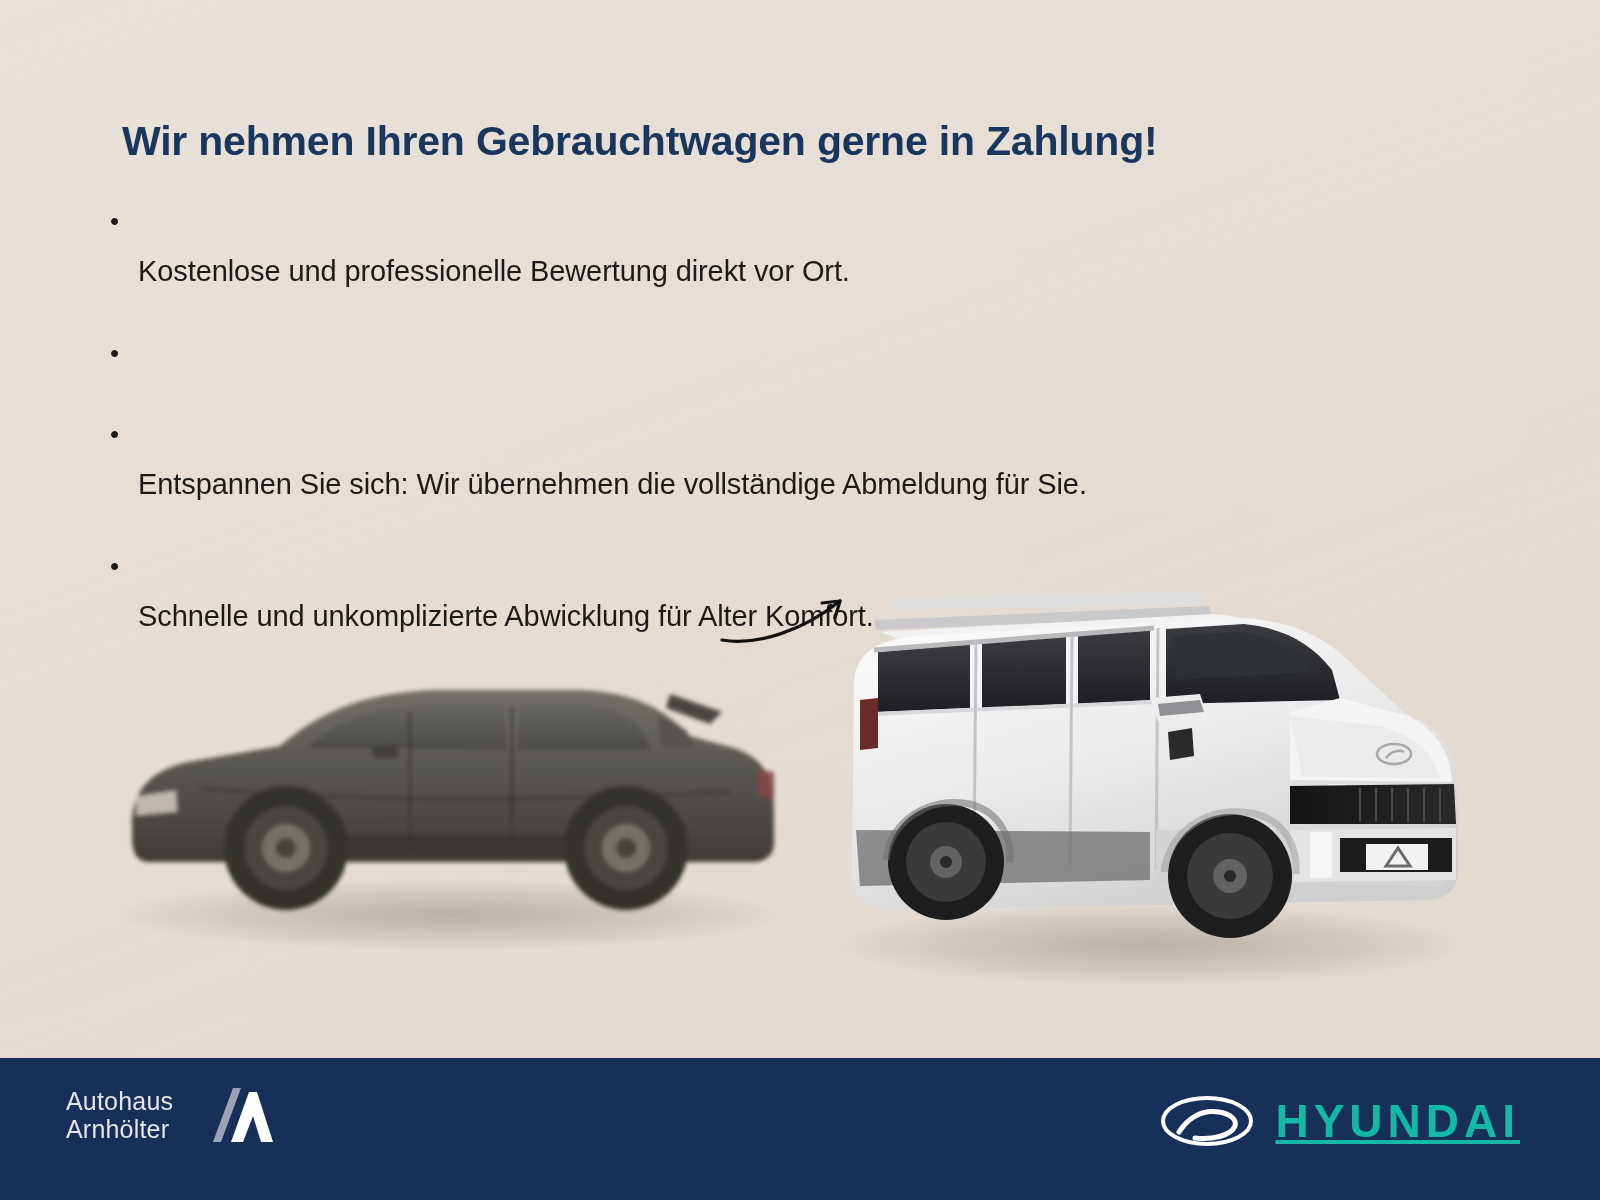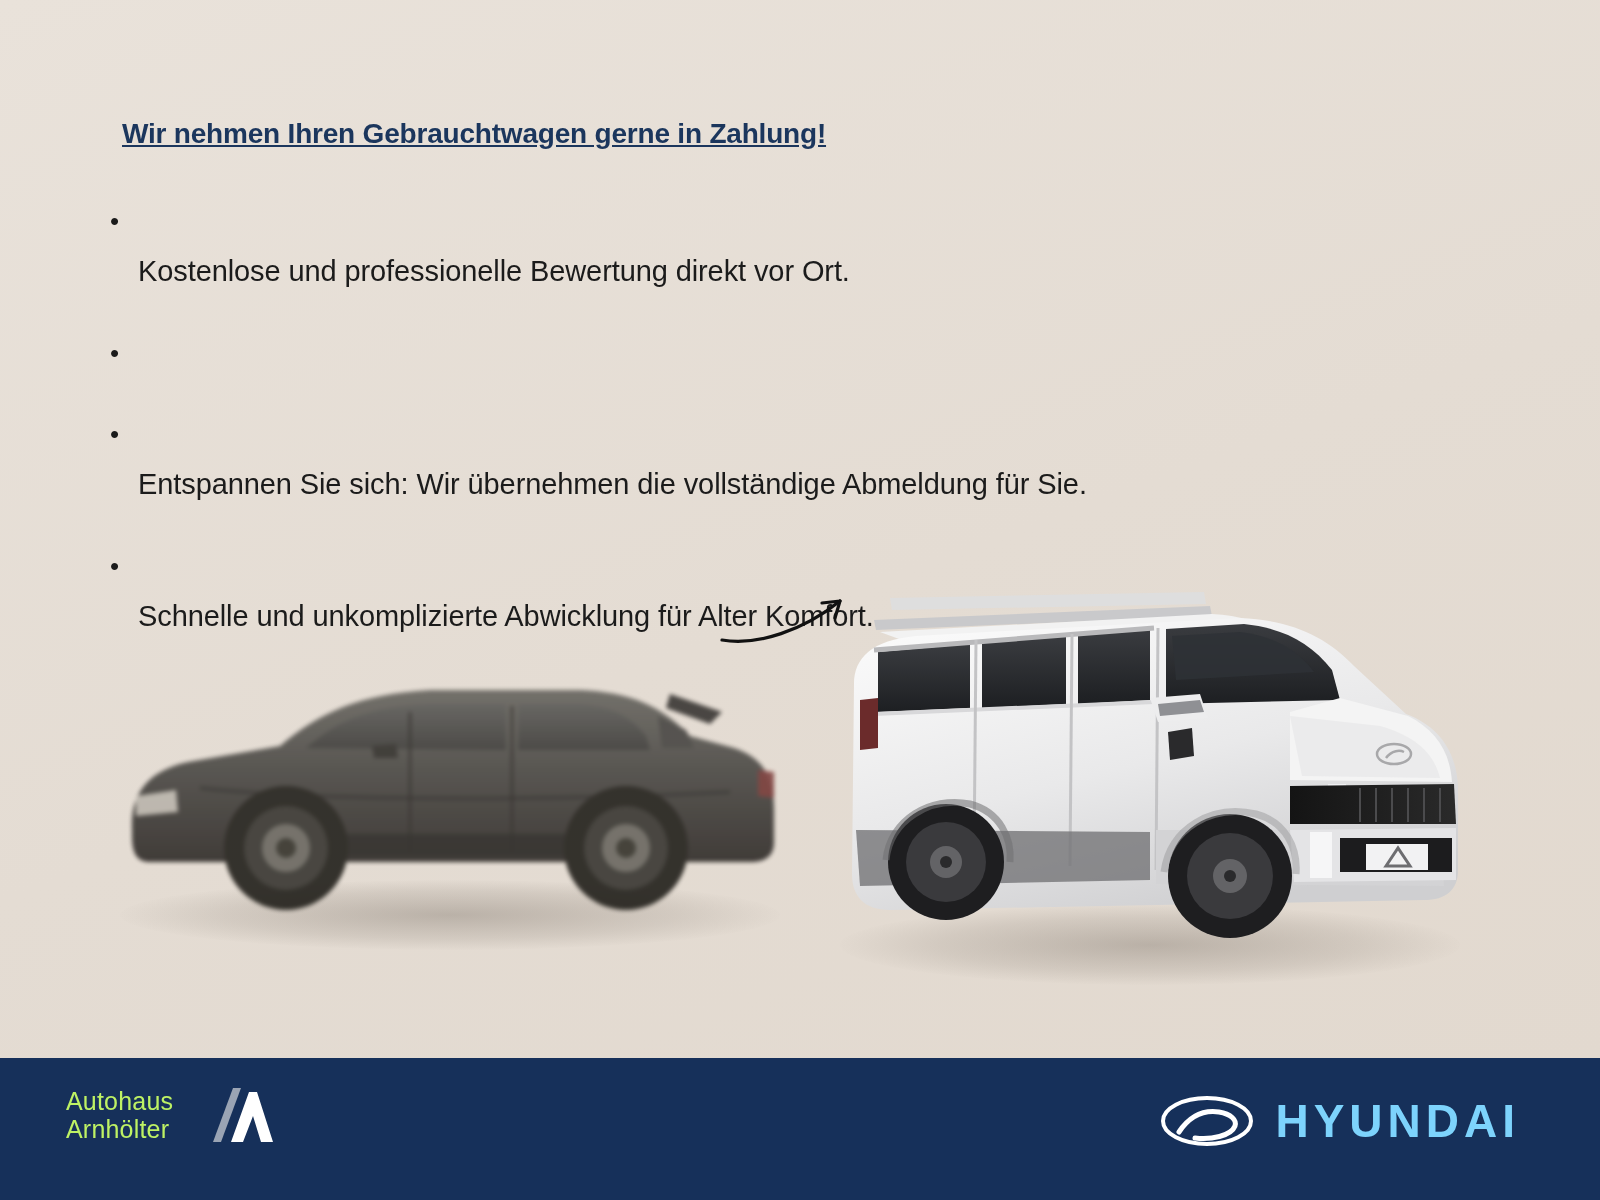--- a/index.html
+++ b/index.html
@@ -26,26 +26,25 @@
     top: 0;
     width: 1600px;
     height: 1058px;
     background: linear-gradient(160deg, #e9e2da 0%, #e4dcd3 55%, #e2d9cf 100%);
     overflow: hidden;
   }
   .headline {
     position: absolute;
     left: 122px;
     top: 118px;
-    font-size: 28px;
+    font-size: 41px;
     font-weight: bold;
     letter-spacing: -0.2px;
     color: #1b365d;
     white-space: nowrap;
-    text-decoration: underline;
   }
   .bullets {
     position: absolute;
     left: 110px;
     top: 205px;
     width: 1400px;
   }
   .bullet {
     display: flex;
     align-items: flex-start;
@@ -124,21 +123,21 @@
   }
   .brand-left {
     position: absolute;
     left: 66px;
     top: 28px;
     display: flex;
     align-items: center;
     gap: 14px;
   }
   .brand-left .words {
-    color: #bef264;
+    color: #e5e5e5;
     font-size: 25px;
     line-height: 1.12;
     letter-spacing: 0.2px;
   }
   .brand-left .words span {
     display: block;
   }
   .brand-left .mark {
     width: 86px;
     height: 58px;
@@ -149,24 +148,25 @@
     top: 36px;
     display: flex;
     align-items: center;
     gap: 22px;
   }
   .hy-logo {
     width: 92px;
     height: 50px;
   }
   .hy-word {
-    color: #7dd3fc;
+    color: #14b8a6;
     font-size: 46px;
     font-weight: bold;
     letter-spacing: 5px;
+    text-decoration: underline;
   }
 </style>
 </head>
 <body>
 
 <div class="ad">
 
   <div class="content-area">
 
     <div class="headline">Wir nehmen Ihren Gebrauchtwagen gerne in Zahlung!</div>

